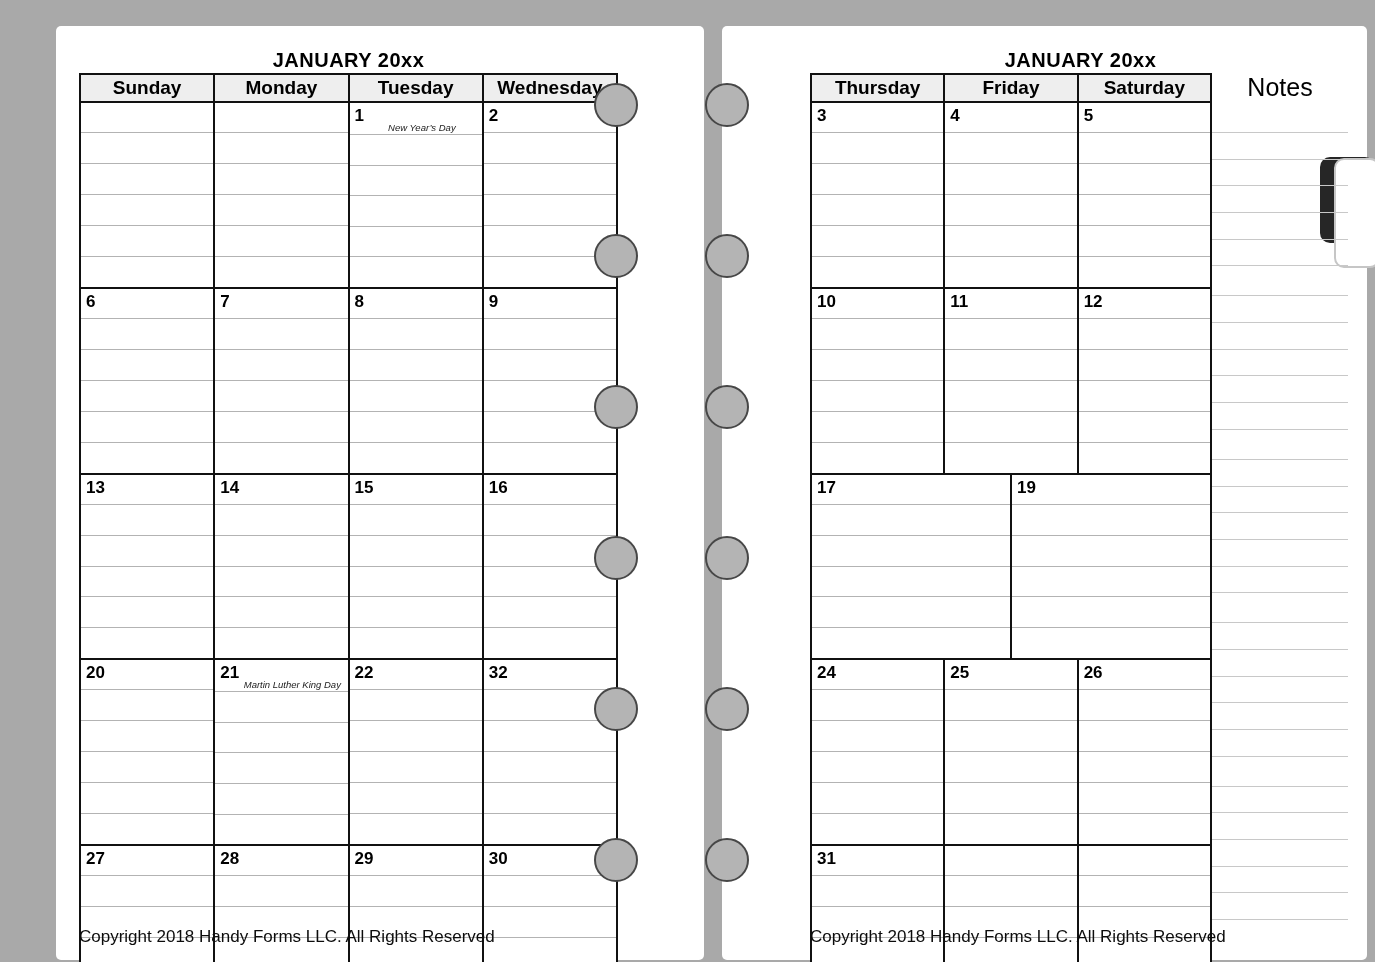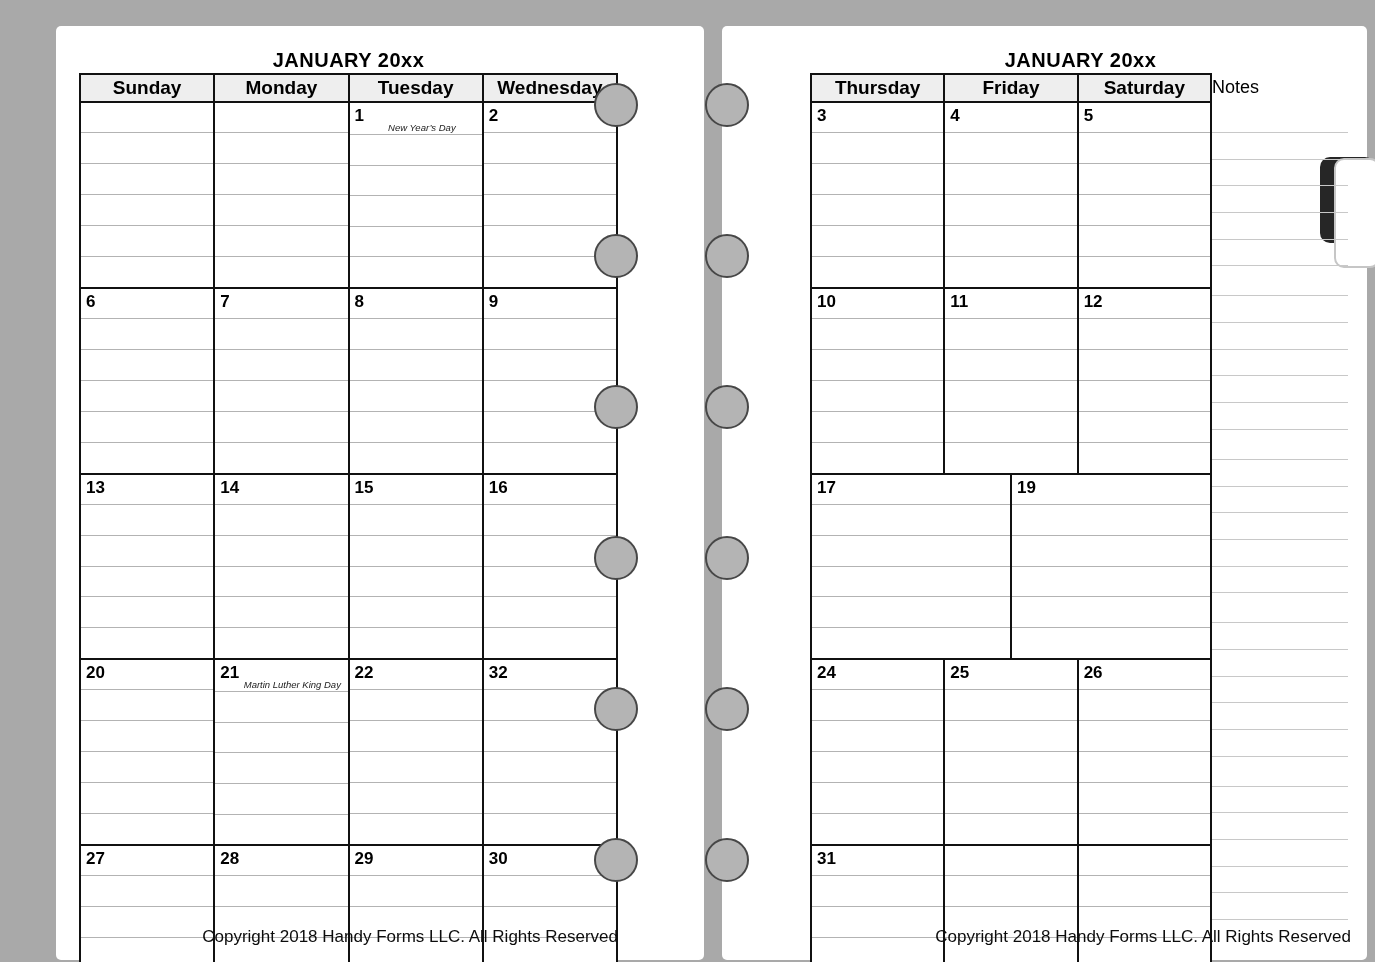--- a/index.html
+++ b/index.html
@@ -34,26 +34,26 @@
   .day-col{flex:1; display:flex; flex-direction:column; min-width:0;}
   .day-col.bl{border-left:2px solid var(--dark);}
   .date-row{flex:0 0 30px; display:flex; border-bottom:1px solid var(--light);}
   .date-num{font-weight:bold; font-size:17px; line-height:1; padding:4px 0 0 5px; color:#000;}
   .holiday{flex:1; font-style:italic; font-size:9.5px; line-height:1.15;
     text-align:center; padding:20px 4px 0 2px; color:#1a1a1a;}
   .fill-row{flex:1; border-bottom:1px solid var(--light);}
   .fill-row.last{border-bottom:none;}
 
   .copyright{position:absolute; top:901px; height:22px; font-size:17px;
-    text-align:right; color:#0c0c0c; white-space:nowrap;}
+    text-align:left; color:#0c0c0c; white-space:nowrap;}
   .page-left .copyright{left:23px; width:539px;}
   .page-right .copyright{left:88px; width:541px;}
 
   .notes-label{position:absolute; left:490px; top:47px; width:136px; height:28px;
-    line-height:28px; text-align:left; font-size:18px; color:#000;}
+    line-height:28px; text-align:center; font-size:25px; color:#000;}
   .notes-col{position:absolute; left:490px; top:77px; width:136px; height:817px;
     display:flex; flex-direction:column; z-index:3;}
   .nweek{flex:1; display:flex; flex-direction:column; min-height:0;}
   .nrow-date{flex:0 0 30px; border-bottom:1px solid var(--nline);}
   .nrow{flex:1; border-bottom:1px solid var(--nline);}
 
   .hole{position:absolute; width:44px; height:44px; border-radius:50%;
     background:var(--hole); border:2px solid var(--holeb);}
 
   .tab-black{position:absolute; left:1320px; top:157px; width:55px; height:86px;

